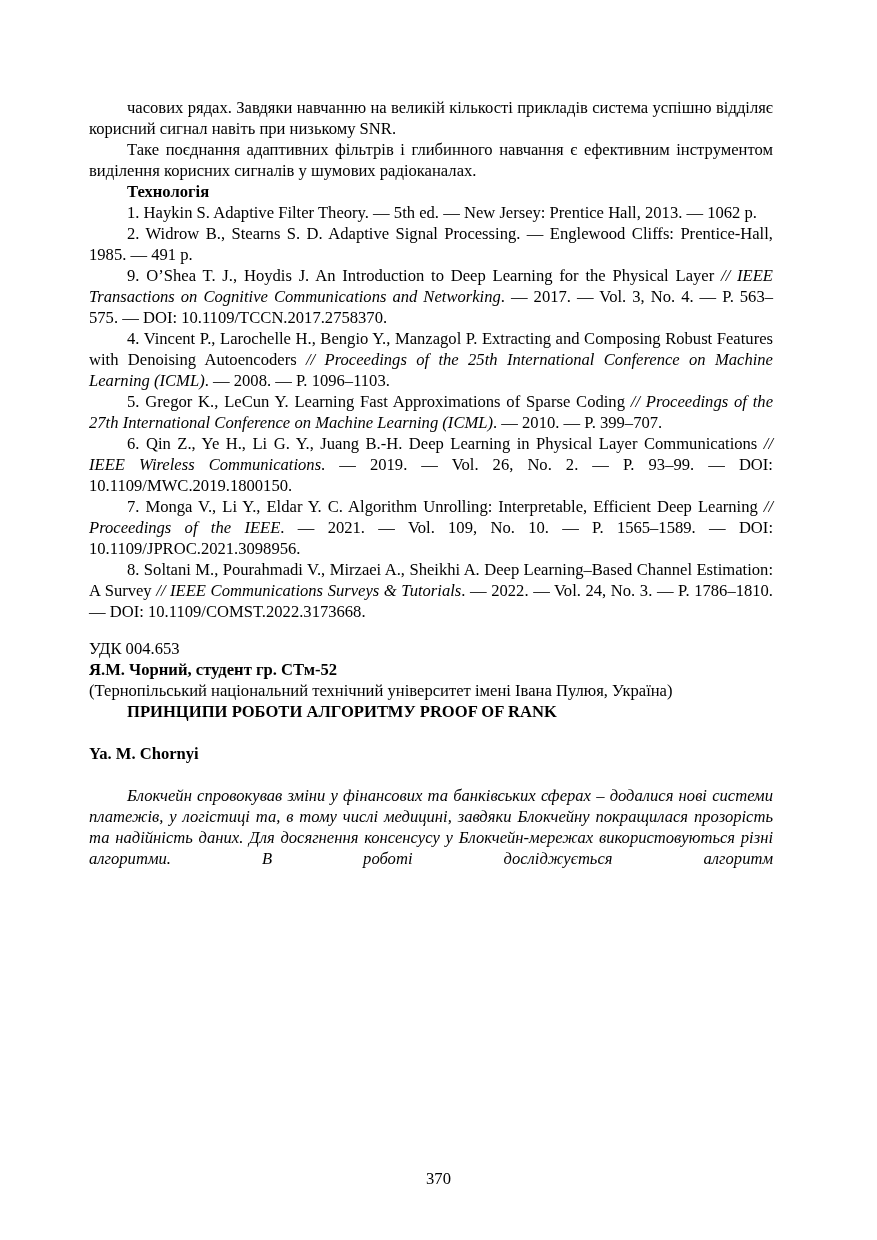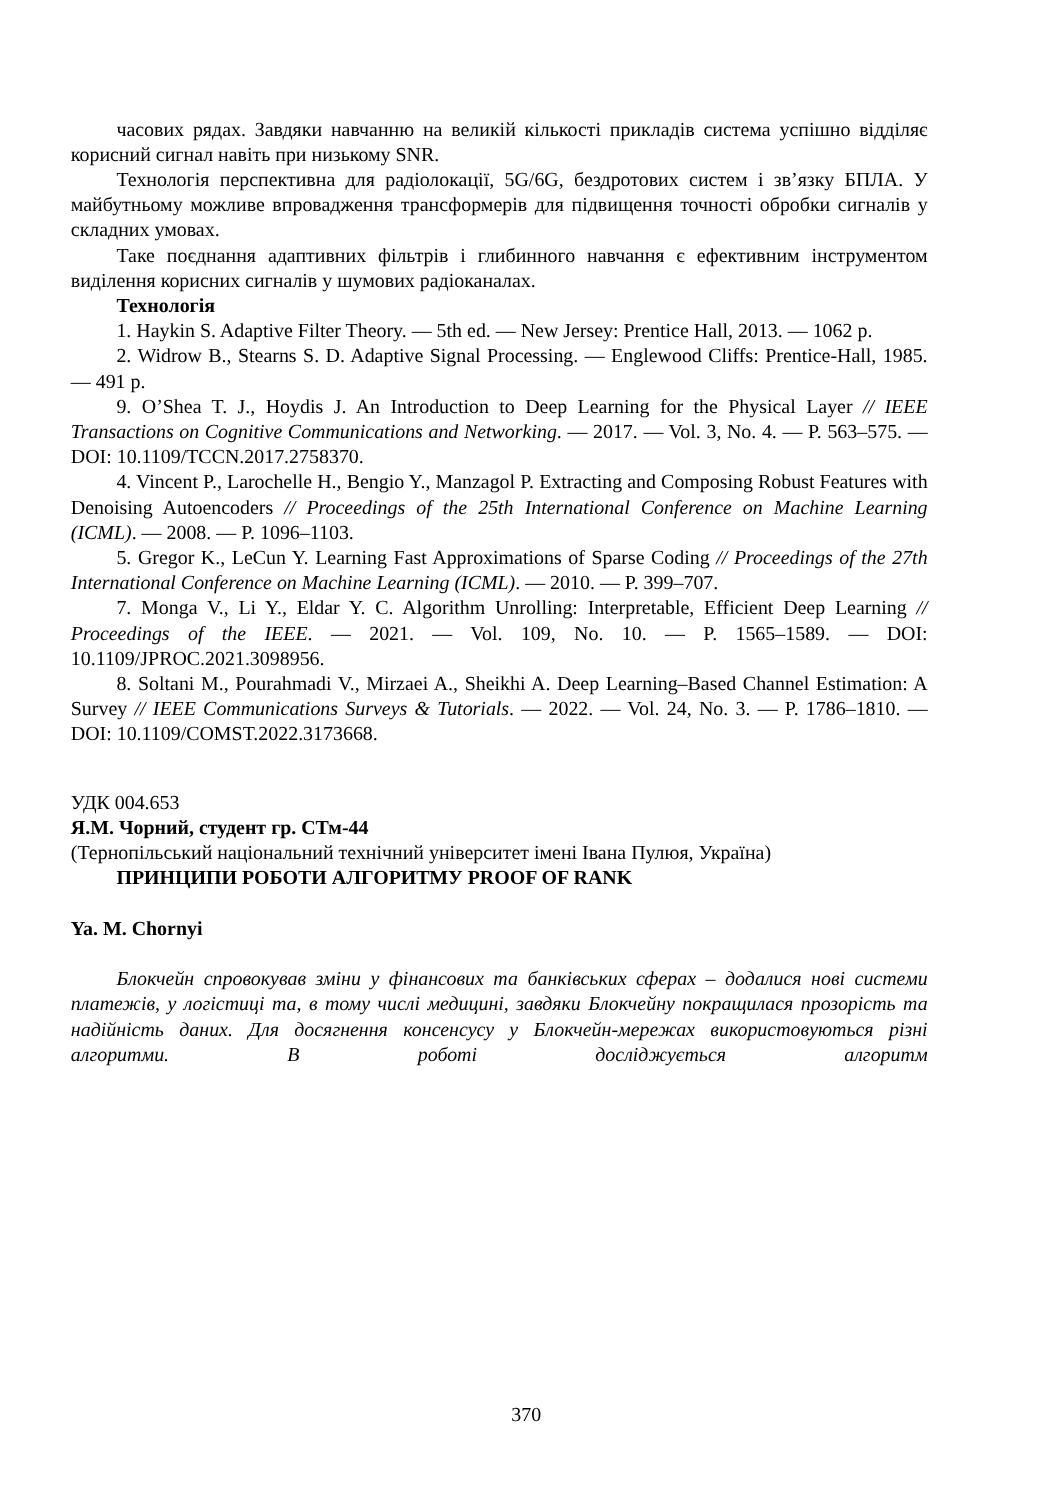--- a/index.html
+++ b/index.html
@@ -14,42 +14,42 @@
     font-family: "Liberation Serif", "DejaVu Serif", serif;
     color: #000000;
     position: relative;
     overflow: hidden;
   }
   .page {
     position: relative;
     box-sizing: border-box;
     width: 877px;
     height: 1240px;
-    padding: 97px 104px 0 59px;
+    padding: 97px 104px 0 89px;
   }
   .page p {
     margin: 0;
     font-size: 16.6px;
     line-height: 21px;
     text-align: justify;
     text-indent: 38px;
   }
   .no-indent { text-indent: 0; }
   .bold { font-weight: bold; }
   .refs-heading {
     margin: 0;
     margin-top: 21px;
     font-size: 16.6px;
     line-height: 21px;
     font-weight: bold;
     text-align: center;
     text-indent: 0;
   }
   .ref-item em { font-style: italic; }
-  .article-head { margin-top: 36px; }
+  .article-head { margin-top: 16px; }
   .article-head p { text-indent: 0; text-align: left; }
   .title-line {
     margin: 0;
     margin-top: 21px;
     font-size: 16.6px;
     line-height: 21px;
     font-weight: bold;
     text-align: center;
     text-indent: 0;
   }
@@ -74,36 +74,36 @@
     font-size: 16.6px;
     line-height: 21px;
   }
 </style>
 </head>
 <body>
 
 <div class="page">
 
   <p class="no-indent">часових рядах. Завдяки навчанню на великій кількості прикладів система успішно відділяє корисний сигнал навіть при низькому SNR.</p>
-  <p>Технологія перспективна для радіолокації, 5G/6G, бездротових систем і зв’язку БПЛА. У майбутньому можливе впровадження трансформерів для підвищення точності обробки сигналів у складних умовах.</p>
   <p>Таке поєднання адаптивних фільтрів і глибинного навчання є ефективним інструментом виділення корисних сигналів у шумових радіоканалах.</p>
 
   <p class="refs-heading">Технологія</p>
 
   <p class="ref-item"><span>1. Haykin S. Adaptive Filter Theory. — 5th ed. — New Jersey: Prentice Hall, 2013. — 1062 p.</span><em></em><span></span></p>
   <p class="ref-item"><span>2. Widrow B., Stearns S. D. Adaptive Signal Processing. — Englewood Cliffs: Prentice-Hall, 1985. — 491 p.</span><em></em><span></span></p>
   <p class="ref-item"><span>9. O’Shea T. J., Hoydis J. An Introduction to Deep Learning for the Physical Layer </span><em>// IEEE Transactions on Cognitive Communications and Networking</em><span>. — 2017. — Vol. 3, No. 4. — P. 563–575. — DOI: 10.1109/TCCN.2017.2758370.</span></p>
   <p class="ref-item"><span>4. Vincent P., Larochelle H., Bengio Y., Manzagol P. Extracting and Composing Robust Features with Denoising Autoencoders </span><em>// Proceedings of the 25th International Conference on Machine Learning (ICML)</em><span>. — 2008. — P. 1096–1103.</span></p>
   <p class="ref-item"><span>5. Gregor K., LeCun Y. Learning Fast Approximations of Sparse Coding </span><em>// Proceedings of the 27th International Conference on Machine Learning (ICML)</em><span>. — 2010. — P. 399–707.</span></p>
+  <p class="ref-item"><span>6. Qin Z., Ye H., Li G. Y., Juang B.-H. Deep Learning in Physical Layer Communications </span><em>// IEEE Wireless Communications</em><span>. — 2019. — Vol. 26, No. 2. — P. 93–99. — DOI: 10.1109/MWC.2019.1800150.</span></p>
   <p class="ref-item"><span>7. Monga V., Li Y., Eldar Y. C. Algorithm Unrolling: Interpretable, Efficient Deep Learning </span><em>// Proceedings of the IEEE</em><span>. — 2021. — Vol. 109, No. 10. — P. 1565–1589. — DOI: 10.1109/JPROC.2021.3098956.</span></p>
   <p class="ref-item"><span>8. Soltani M., Pourahmadi V., Mirzaei A., Sheikhi A. Deep Learning–Based Channel Estimation: A Survey </span><em>// IEEE Communications Surveys &amp; Tutorials</em><span>. — 2022. — Vol. 24, No. 3. — P. 1786–1810. — DOI: 10.1109/COMST.2022.3173668.</span></p>
 
   <div class="article-head">
     <p>УДК 004.653</p>
-    <p class="bold">Я.М. Чорний, студент гр. СТм-44</p>
+    <p class="bold">Я.М. Чорний, студент гр. СТм-52</p>
     <p>(Тернопільський національний технічний університет імені Івана Пулюя, Україна)</p>
   </div>
 
   <p class="title-line">ПРИНЦИПИ РОБОТИ АЛГОРИТМУ PROOF OF RANK</p>
 
   <p class="author-en">Ya. M. Chornyi</p>
 
   <p class="intro-par">Блокчейн спровокував зміни у фінансових та банківських сферах – додалися нові системи платежів, у логістиці та, в тому числі медицині, завдяки Блокчейну покращилася прозорість та надійність даних. Для досягнення консенсусу у Блокчейн-мережах використовуються різні алгоритми. В роботі досліджується алгоритм</p>
 
   <div class="page-number">370</div>

